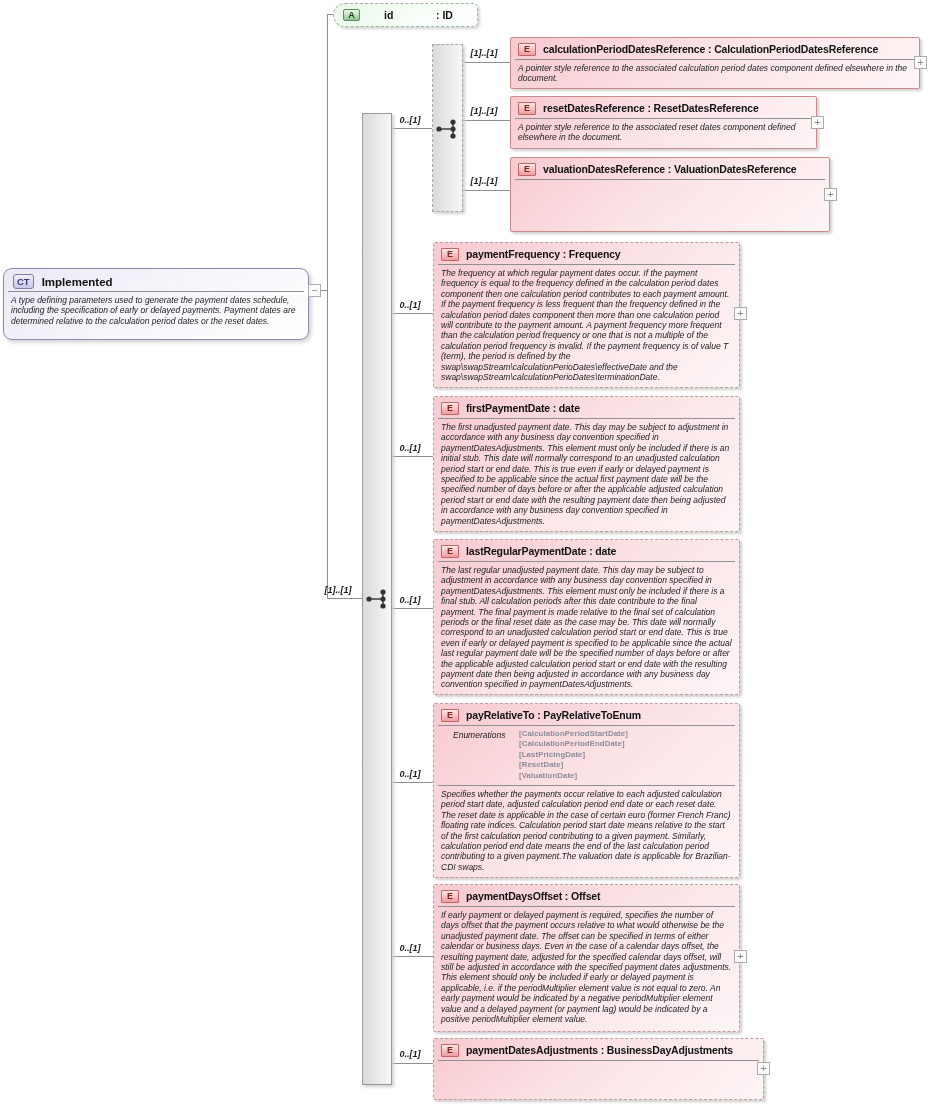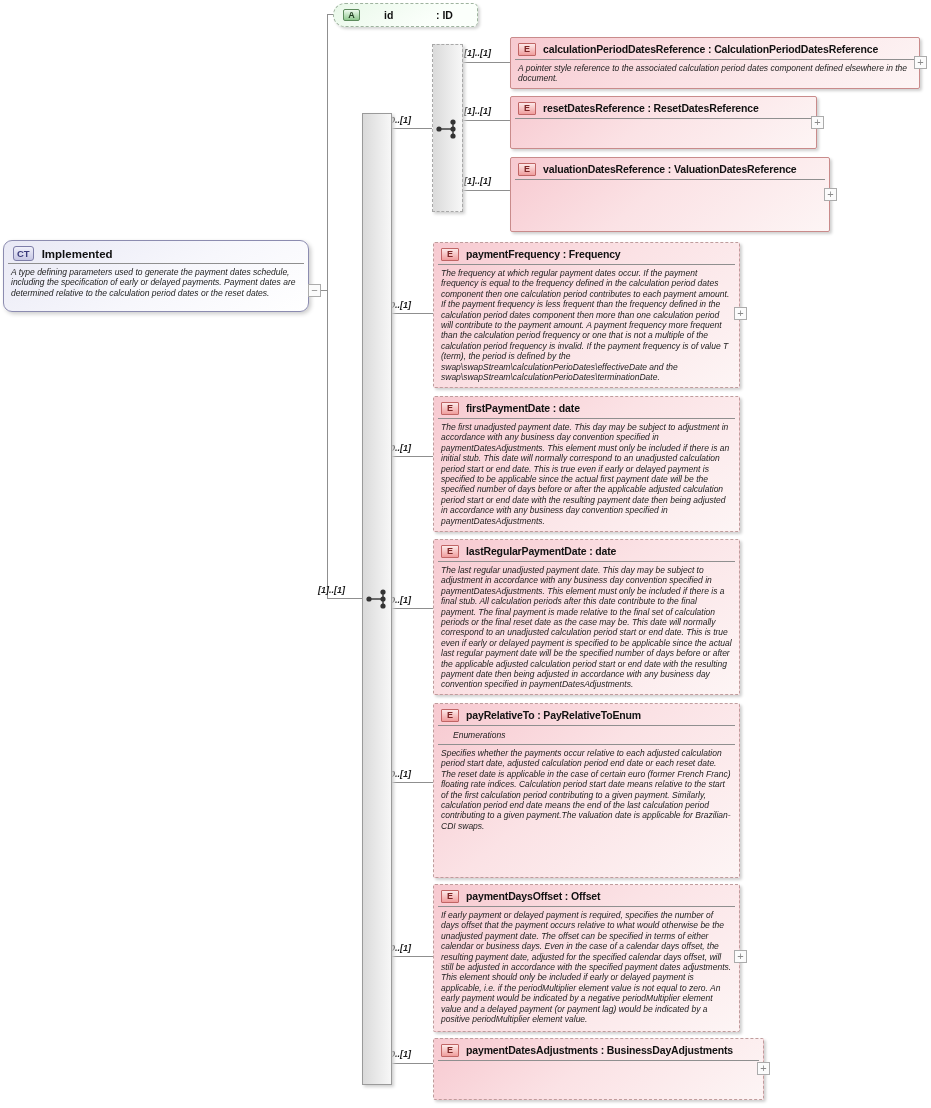--- a/index.html
+++ b/index.html
@@ -3,32 +3,32 @@
 <meta charset="utf-8">
 <style>
   html,body{margin:0;padding:0;background:#fff;}
   #canvas{position:relative;width:931px;height:1108px;background:#fff;
     font-family:"Liberation Sans",sans-serif;overflow:hidden;}
 
   .hline{position:absolute;height:1px;background:#8f8f8f;}
   .vline{position:absolute;width:1px;background:#8f8f8f;}
 
   .card{position:absolute;font-size:9px;font-style:italic;font-weight:bold;
-    color:#1a1a1a;width:40px;text-align:left;white-space:nowrap;}
+    color:#1a1a1a;width:40px;text-align:center;white-space:nowrap;}
 
   .group-bar{position:absolute;background:linear-gradient(to right,#dadada,#f7f7f7);
     border:1px solid #9a9a9a;box-sizing:border-box;box-shadow:2px 2px 3px #d0d0d0;}
   .group-bar.dashed{border-style:dashed;border-color:#a8a8a8;}
   .group-icon{position:absolute;}
 
   .handle{position:absolute;width:13px;height:13px;box-sizing:border-box;
     border:1px solid #ababab;background:#fbfbfb;color:#8a8a8a;font-size:11px;
     line-height:10px;text-align:center;cursor:pointer;}
 
-  .ct-box{position:absolute;left:3px;top:240px;width:306px;height:72px;
+  .ct-box{position:absolute;left:3px;top:268px;width:306px;height:72px;
     border:1px solid #8c8cb0;border-radius:9px;box-sizing:border-box;
     background:linear-gradient(150deg,#e9e9f5 0%,#f7f7fc 55%,#ffffff 100%);
     box-shadow:2px 2px 4px #cycyc;box-shadow:2px 2px 4px #cccccc;}
   .ct-head{display:flex;align-items:center;gap:8px;padding:5px 9px 2px;}
   .badge-ct{border:1px solid #7d7da8;border-radius:3px;height:13px;line-height:13px;
     padding:0 3px;font-weight:bold;font-size:9.5px;color:#3a3a7a;
     background:linear-gradient(#f0f0fa,#c7c7e4);}
   .ct-title{font-weight:bold;font-size:11.5px;color:#111;}
   .rule{height:1px;background:#8f8f8f;margin:0 4px;}
   .desc{font-style:italic;font-size:8.5px;line-height:10.4px;color:#1c1c1c;
@@ -137,20 +137,21 @@
     <div class="desc">A pointer style reference to the associated calculation period dates component defined elsewhere in the document.</div>
   </div>
   <div class="handle" style="left:914px;top:56px">+</div>
 
   <div class="el" style="left:510px;top:96px;width:307px;height:53px">
     <div class="el-head">
       <span class="badge-e">E</span>
       <span class="el-title"><span>resetDatesReference</span><span> : </span><span>ResetDatesReference</span></span>
     </div>
     <div class="rule"></div>
+    <div class="desc">A pointer style reference to the associated reset dates component defined elsewhere in the document.</div>
   </div>
   <div class="handle" style="left:811px;top:116px">+</div>
 
   <div class="el" style="left:510px;top:157px;width:320px;height:75px">
     <div class="el-head">
       <span class="badge-e">E</span>
       <span class="el-title"><span>valuationDatesReference</span><span> : </span><span>ValuationDatesReference</span></span>
     </div>
     <div class="rule"></div>
   </div>
@@ -185,20 +186,27 @@
   </div>
 
   <div class="el dashed" style="left:433px;top:703px;width:307px;height:175px">
     <div class="el-head">
       <span class="badge-e">E</span>
       <span class="el-title"><span>payRelativeTo</span><span> : </span><span>PayRelativeToEnum</span></span>
     </div>
     <div class="rule"></div>
     <div class="enum-row">
       <span class="enum-label">Enumerations</span>
+      <div class="enum-vals">
+          <div>[CalculationPeriodStartDate]</div>
+          <div>[CalculationPeriodEndDate]</div>
+          <div>[LastPricingDate]</div>
+          <div>[ResetDate]</div>
+          <div>[ValuationDate]</div>
+        </div>
     </div>
     <div class="rule"></div>
     <div class="desc">Specifies whether the payments occur relative to each adjusted calculation period start date, adjusted calculation period end date or each reset date. The reset date is applicable in the case of certain euro (former French Franc) floating rate indices. Calculation period start date means relative to the start of the first calculation period contributing to a given payment. Similarly, calculation period end date means the end of the last calculation period contributing to a given payment.The valuation date is applicable for Brazilian-CDI swaps.</div>
   </div>
 
   <div class="el dashed" style="left:433px;top:884px;width:307px;height:148px">
     <div class="el-head">
       <span class="badge-e">E</span>
       <span class="el-title"><span>paymentDaysOffset</span><span> : </span><span>Offset</span></span>
     </div>

